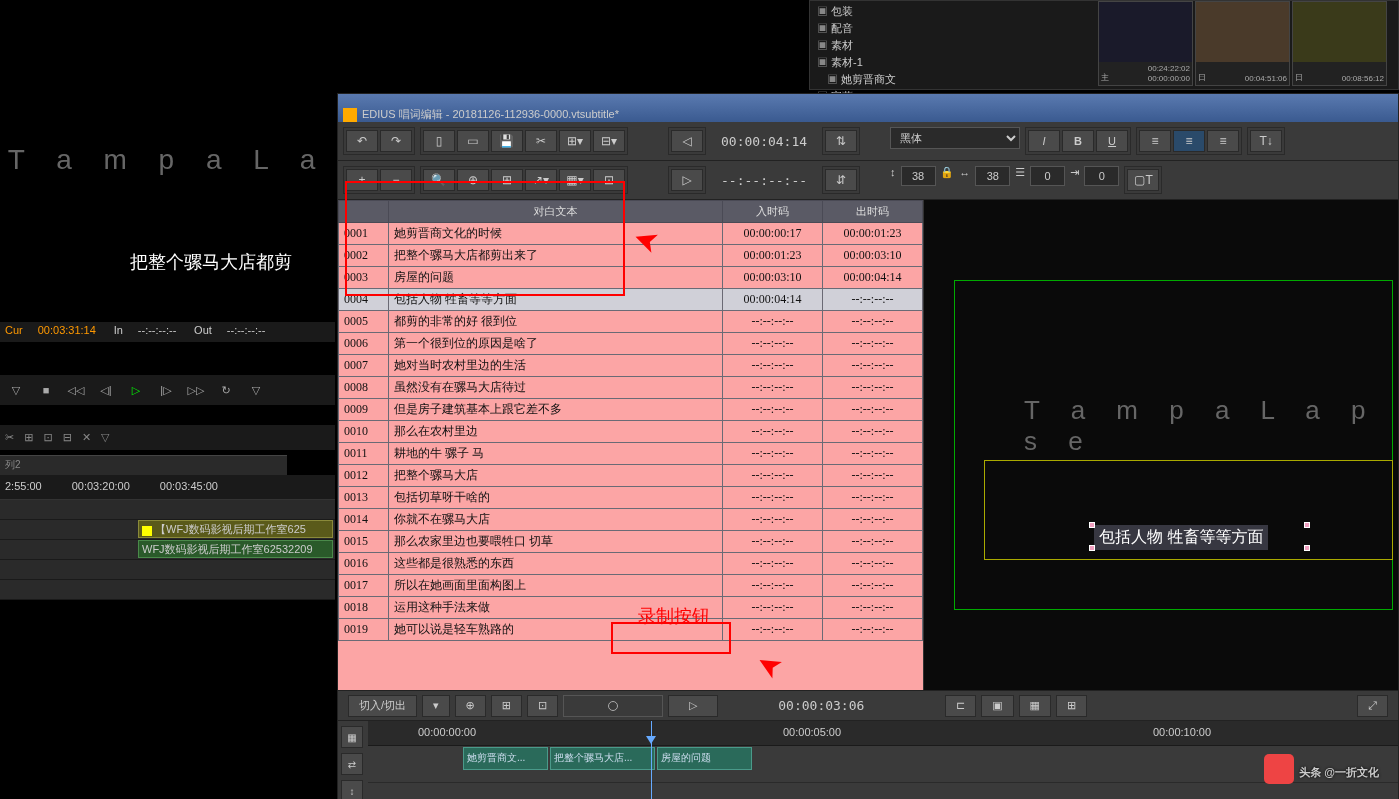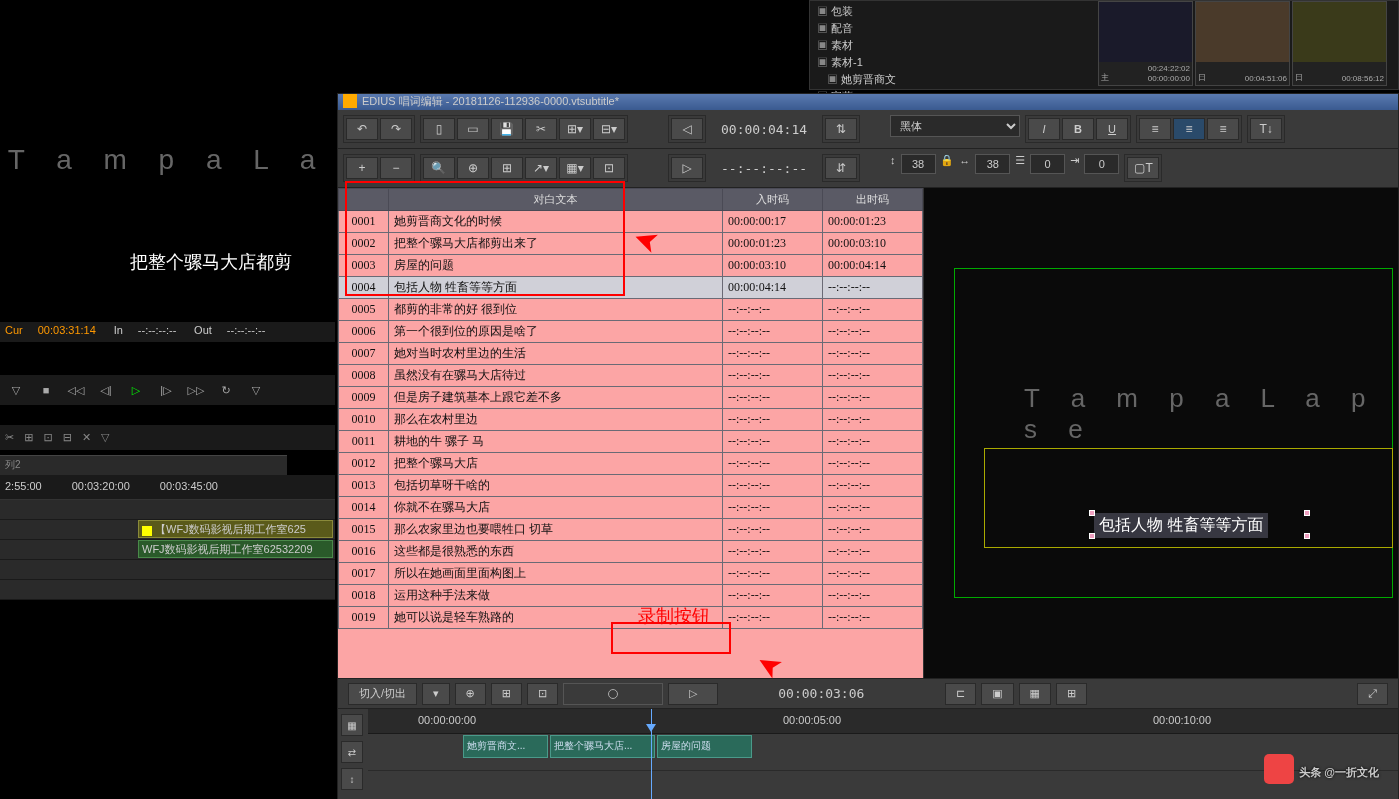--- a/index.html
+++ b/index.html
@@ -27,37 +27,37 @@
 .tl-ruler span{margin-right:30px}
 .tl-tracks{position:absolute;left:0;top:500px;width:335px}
 .track{height:20px;background:#2a2a2a;border-bottom:1px solid #1a1a1a;position:relative}
 .clip008{position:absolute;left:138px;width:120px;height:18px;background:#3a6a8a;border:1px solid #5a8aaa;font-size:10px;padding:1px 3px;color:#fff}
 .clip-yellow{position:absolute;left:138px;width:195px;height:18px;background:#5a5a1a;border:1px solid #8a8a3a;font-size:9px;padding:1px 3px;color:#fff;overflow:hidden}
 .clip-green{position:absolute;left:138px;width:195px;height:18px;background:#2a5a2a;border:1px solid #4a8a4a;font-size:9px;padding:1px 3px;color:#fff;overflow:hidden}
 .yellow-sq{display:inline-block;width:10px;height:10px;background:#ff0;margin-right:3px;vertical-align:middle}
 
 
 .sub-win{position:absolute;left:337px;top:93px;width:1062px;height:706px;background:#4a4a4a;border:1px solid #222}
-.titlebar{height:16px;background:linear-gradient(#5a7ab0,#3a5a90);display:flex;align-items:flex-start;padding:0 5px;font-size:11px;color:#fff}
+.titlebar{height:28px;background:linear-gradient(#5a7ab0,#3a5a90);display:flex;align-items:flex-end;padding:0 5px;font-size:11px;color:#fff}
 .titlebar-icon{width:14px;height:14px;background:#fa0;margin-right:5px}
 .toolbar-area{background:#3a3a3a;padding:5px;display:flex;gap:5px;border-bottom:1px solid #222}
 .tb-group{display:flex;gap:2px;padding:2px;border:1px solid #2a2a2a;background:#3a3a3a}
 .tb-btn{width:32px;height:22px;background:#4a4a4a;border:1px solid #2a2a2a;display:flex;align-items:center;justify-content:center;color:#ccc;cursor:pointer;font-size:12px}
 .tc-display{padding:0 10px;font-family:monospace;font-size:13px;color:#ccc;display:flex;align-items:center}
 .font-select{width:130px;height:22px;background:#2a2a2a;border:1px solid #555;color:#ccc;padding:0 5px}
 .num-input{width:35px;height:20px;background:#2a2a2a;border:1px solid #555;color:#ccc;text-align:center}
 
 .sub-body{display:flex;height:490px}
 .sub-table-wrap{width:585px;overflow:auto;background:#fca5a5}
 .sub-table{width:100%;border-collapse:collapse}
 .sub-table th{background:#5a5a65;padding:3px;border:1px solid #4a4a55;font-size:11px;color:#ddd;font-weight:normal}
 .sub-table td{padding:2px 5px;border:1px solid #6a6a75;font-size:12px;color:#111;font-family:"SimSun"}
 .sub-table tr.sel td{background:#d0d0d8}
-.col-num{width:50px;text-align:center;font-family:monospace}
-.col-tc{width:100px;text-align:left;font-family:monospace}
+.col-num{width:50px;text-align:left;font-family:monospace}
+.col-tc{width:100px;text-align:center;font-family:monospace}
 .red-box{position:absolute;border:2px solid red;pointer-events:none}
 .red-arrow{position:absolute;color:red;font-size:30px;pointer-events:none}
 .red-text{position:absolute;color:red;font-size:18px;pointer-events:none}
 
 .preview-pane{flex:1;background:#0a0a0a;position:relative;border-left:1px solid #333}
 .safe-area{position:absolute;left:30px;top:80px;right:5px;bottom:80px;border:1px solid #0a0}
 .title-area{position:absolute;left:60px;top:260px;right:5px;height:100px;border:1px solid #aa0}
 .sub-preview-text{position:absolute;left:170px;top:325px;color:#fff;font-size:16px;background:rgba(100,100,120,.5);padding:2px 5px}
 .tampa2{position:absolute;left:100px;top:195px;color:#666;font-size:26px;letter-spacing:12px}
 .handle{position:absolute;width:6px;height:6px;background:#f0a0c0;border:1px solid #fff}

